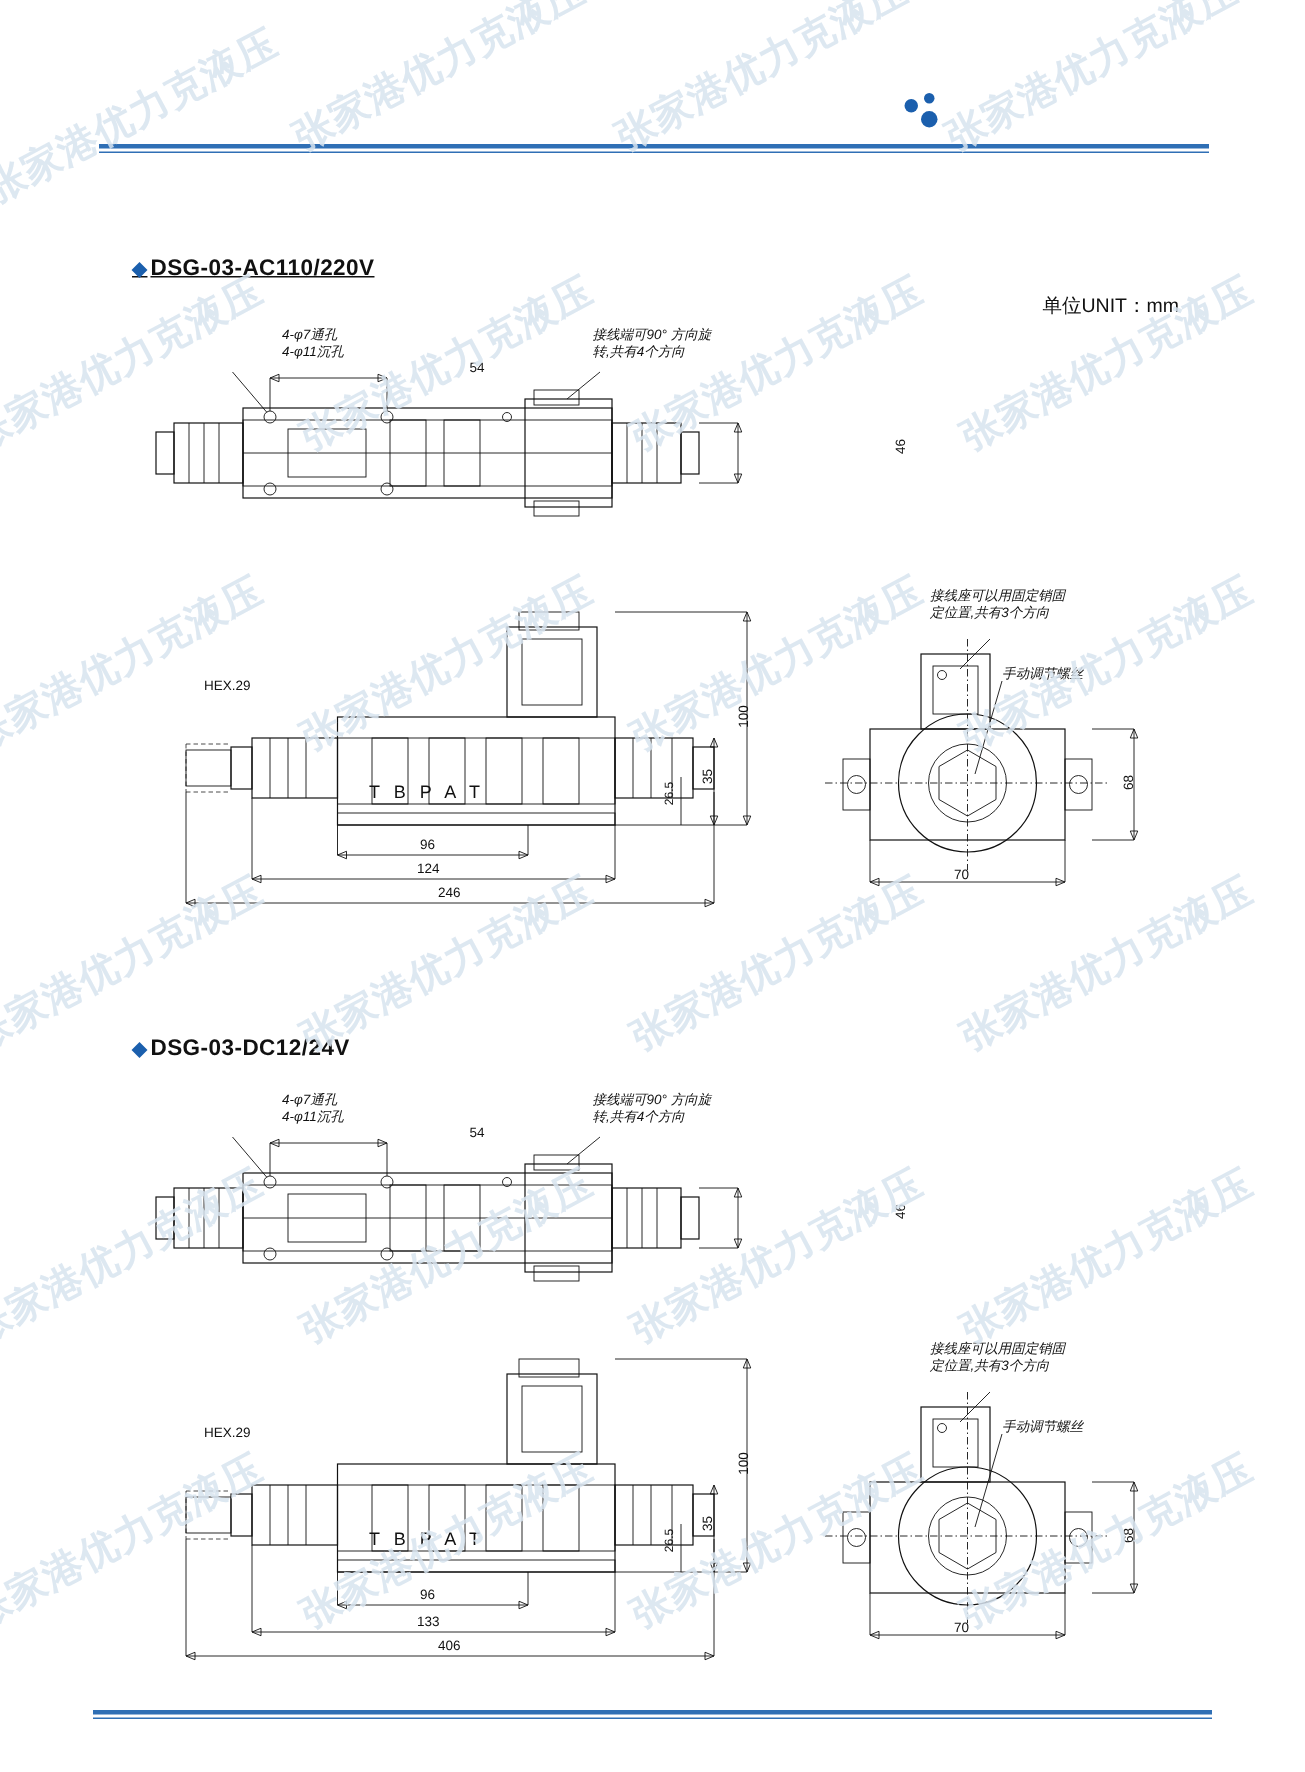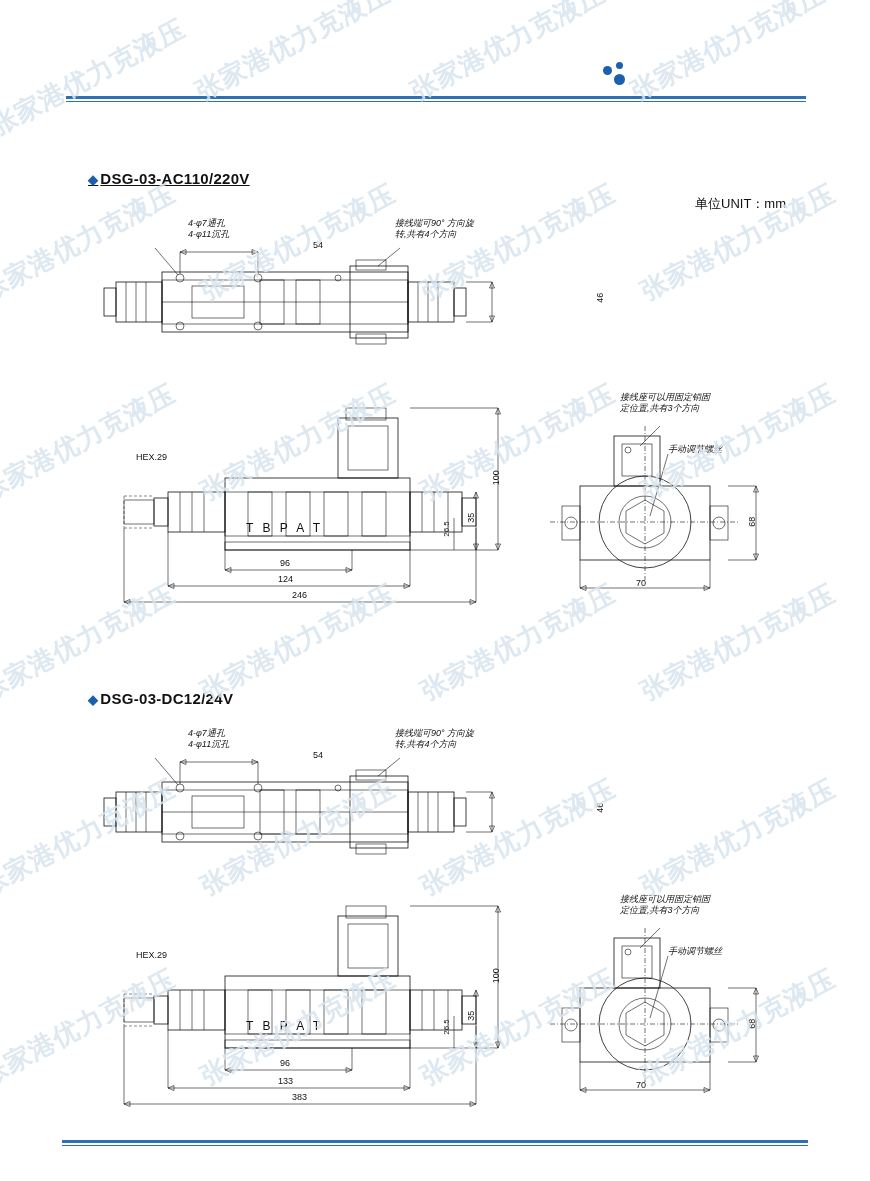--- a/index.html
+++ b/index.html
@@ -349,21 +349,21 @@
       <line class="ln-dim" x1="366" y1="92" x2="366" y2="150"></line>
       <path class="ln-dim" d="M366 92 l-2.5 6 h5 z" fill="#111"></path>
       <path class="ln-dim" d="M366 150 l-2.5 -6 h5 z" fill="#111"></path>
       <line class="ln-dim" x1="344" y1="118" x2="344" y2="150"></line>
       <line class="ln-thin" x1="300" y1="8" x2="388" y2="8"></line>
       <line class="ln-thin" x1="300" y1="150" x2="388" y2="150"></line>
     </svg>
     <div class="lbl" style="left:26px;top:52px;">HEX.29</div>
     <div class="lbl" style="left:170px;top:160px;">96</div>
     <div class="lbl" style="left:168px;top:178px;">133</div>
-    <div class="lbl" style="left:182px;top:194px;">383</div>
+    <div class="lbl" style="left:182px;top:194px;">406</div>
     <div class="lbl" style="left:379px;top:72px;transform:rotate(-90deg);">100</div>
     <div class="lbl" style="left:357px;top:112px;transform:rotate(-90deg);">35</div>
     <div class="lbl" style="left:329px;top:124px;transform:rotate(-90deg);font-size:8px;">26.5</div>
   </div>
 
   <div class="dwg" style="left:540px;top:912px;">
     <svg width="250" height="210" viewBox="0 0 250 210">
       <rect class="ln" x="40" y="76" width="130" height="74" fill="#fff"></rect>
       <circle class="ln" cx="105" cy="112" r="46" fill="#fff"></circle>
       <circle class="ln-thin" cx="105" cy="112" r="26" fill="#fff"></circle>

